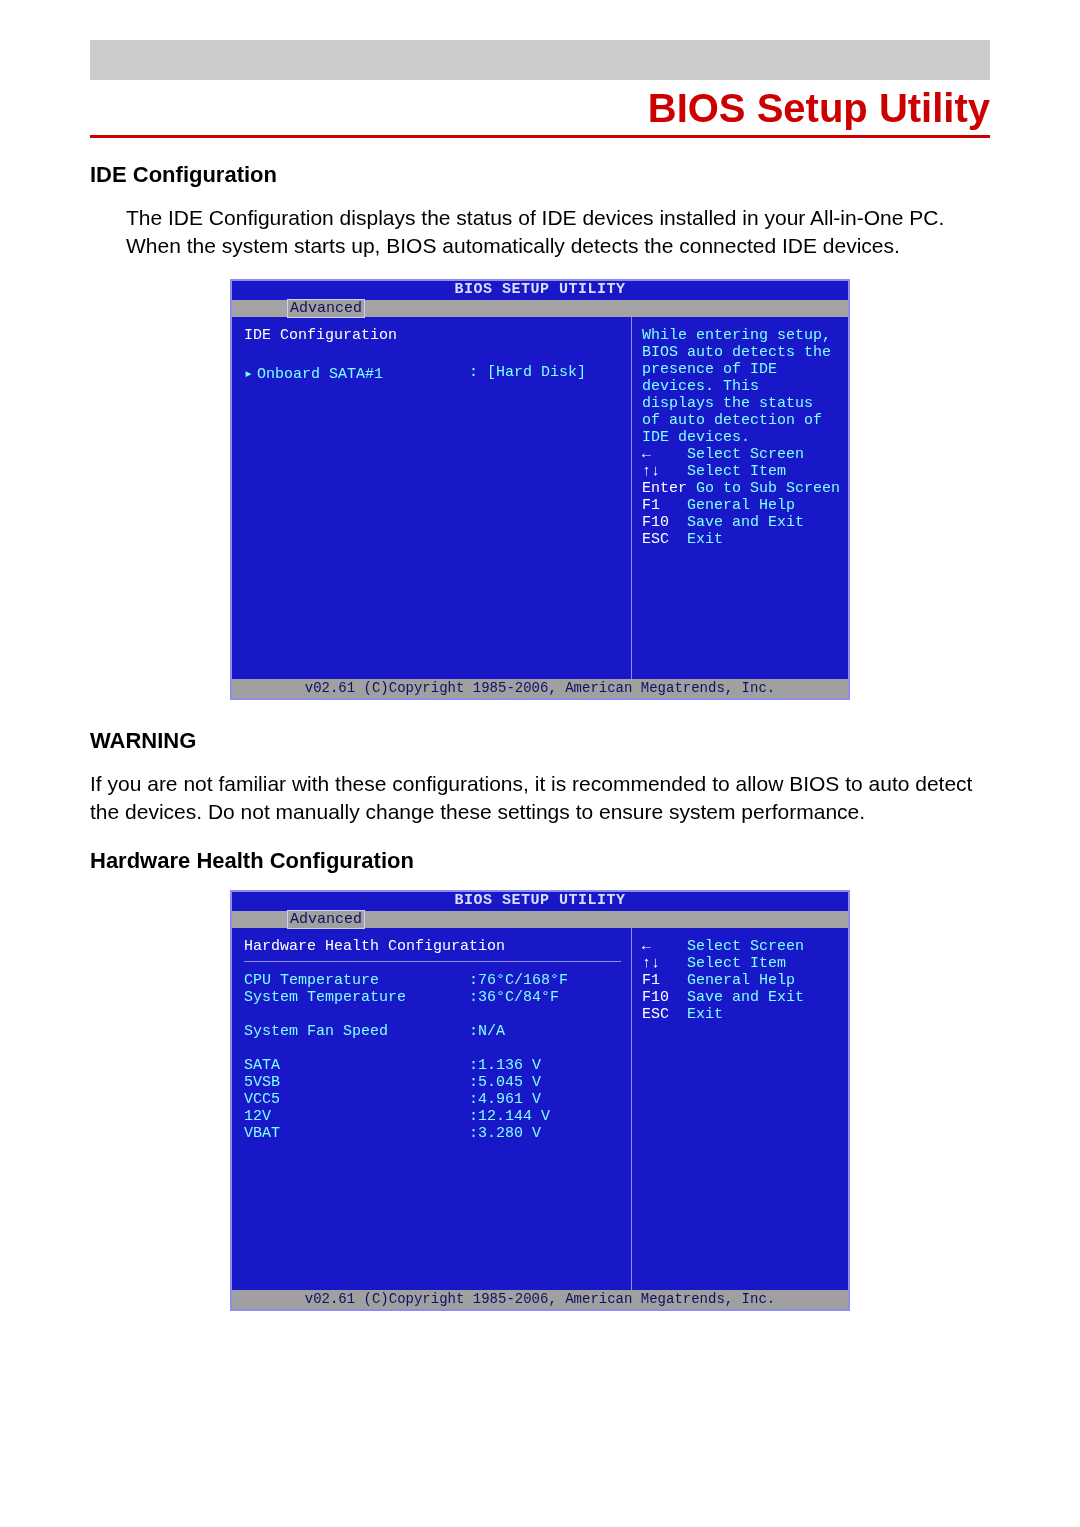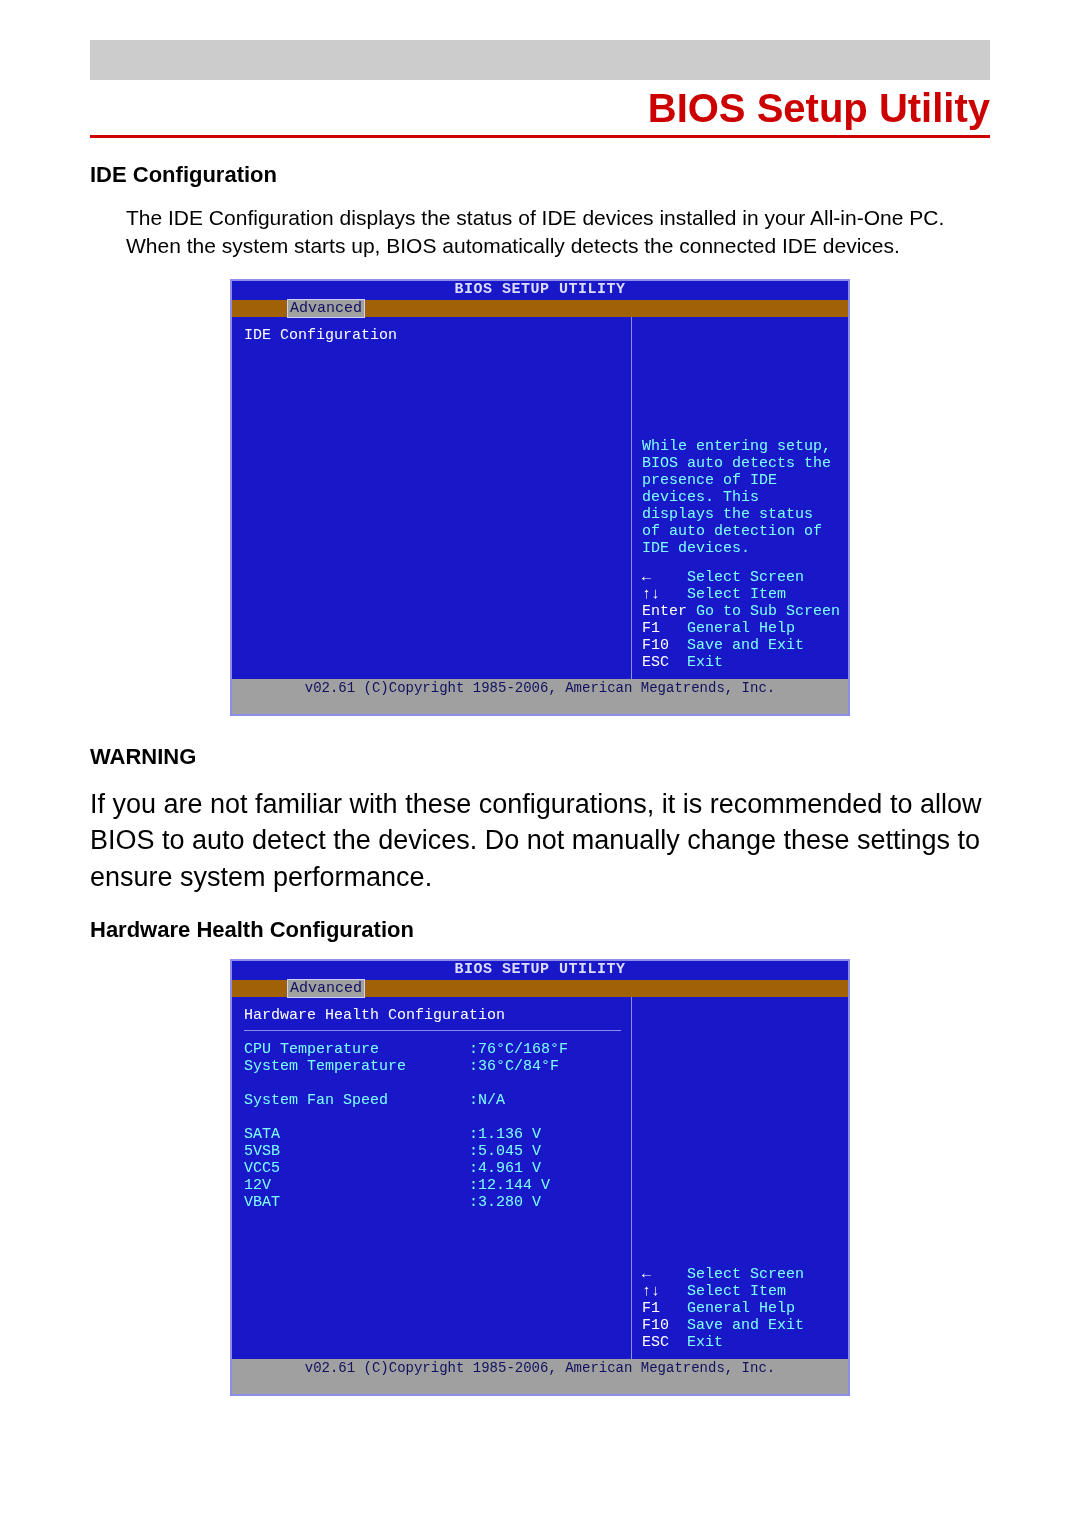--- a/index.html
+++ b/index.html
@@ -30,21 +30,21 @@
     font-weight: bold;
     font-size: 22px;
     margin: 10px 0 16px 0;
   }
   .body-text {
     font-size: 21px;
     margin: 8px 0 18px 36px;
     line-height: 1.35;
   }
   .warn-text {
-    font-size: 27px;
+    font-size: 21px;
     margin: 0 0 22px 0;
     line-height: 1.35;
   }
   .bios-wrapper {
     margin: 0 auto 28px auto;
     width: 620px;
   }
   .bios {
     font-family: "Courier New", monospace;
     font-size: 15px;
@@ -53,21 +53,21 @@
   }
   .bios-title {
     background: #1818c8;
     color: #dcdcff;
     text-align: center;
     font-weight: bold;
     padding: 0 0 2px 0;
     letter-spacing: 0.5px;
   }
   .bios-tabs {
-    background: #a16207;
+    background: #a3a3a3;
     padding: 0 0 0 56px;
   }
   .bios-tab {
     display: inline-block;
     background: #a0a0a0;
     color: #101060;
     padding: 0px 2px;
     outline: 1px solid #cfcfff;
     font-weight: normal;
   }
@@ -79,23 +79,22 @@
     flex: 1;
     padding: 10px 10px 12px 12px;
     min-height: 340px;
   }
   .bios-right {
     width: 198px;
     border-left: 1px solid #8d8deb;
     padding: 10px 8px 8px 10px;
     display: flex;
     flex-direction: column;
-    justify-content: flex-end;
+    justify-content: flex-start;
     min-height: 340px;
-    gap: 12px;
   }
   .section-b {
     color: #fff;
     margin-bottom: 4px;
   }
   .section-divider {
     border-top: 1px solid #8d8deb;
     margin: 6px 0 10px 0;
   }
   .bi-row {
@@ -114,21 +113,21 @@
     margin-right: 4px;
   }
   .help-block div {
     white-space: pre;
   }
   .bios-footer {
     background: #a0a0a0;
     color: #101060;
     text-align: center;
     font-size: 14px;
-    padding: 1px 0 18px 0;
+    padding: 1px 0 2px 0;
     font-family: "Courier New", monospace;
   }
 </style>
 </head>
 <body>
 
 <div class="page">
   <div class="header-bar"></div>
   <div class="header-title">BIOS Setup Utility</div>
 
@@ -138,20 +137,24 @@
   <div class="bios-wrapper">
     <div class="bios">
       <div class="bios-title">BIOS SETUP UTILITY</div>
       <div class="bios-tabs">
         <span class="bios-tab">Advanced</span>
       </div>
       <div class="bios-body">
         <div class="bios-left">
           <div class="section-b white">IDE Configuration</div>
           <div style="height:16px"></div>
+          <div class="bi-row cyan">
+            <div class="bi-label"><span class="tri">▸</span><span>Onboard SATA#1</span></div>
+            <div class="bi-val">: <span>[Hard Disk]</span></div>
+          </div>
         </div>
         <div class="bios-right">
           <div class="cyan">While entering setup, BIOS auto detects the presence of IDE devices. This displays the status of auto detection of IDE devices.</div>
           <div class="help-block">
             <div><span class="white">←</span>    <span class="cyan">Select Screen</span></div>
             <div><span class="white">↑↓</span>   <span class="cyan">Select Item</span></div>
             <div><span class="white">Enter</span> <span class="cyan">Go to Sub Screen</span></div>
             <div><span class="white">F1</span>   <span class="cyan">General Help</span></div>
             <div><span class="white">F10</span>  <span class="cyan">Save and Exit</span></div>
             <div><span class="white">ESC</span>  <span class="cyan">Exit</span></div>

